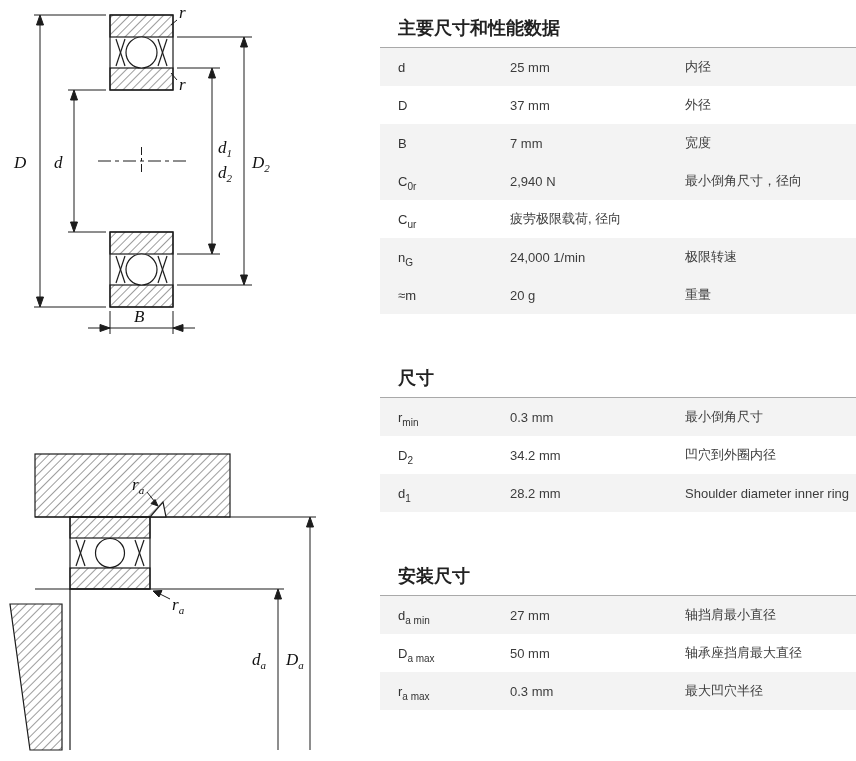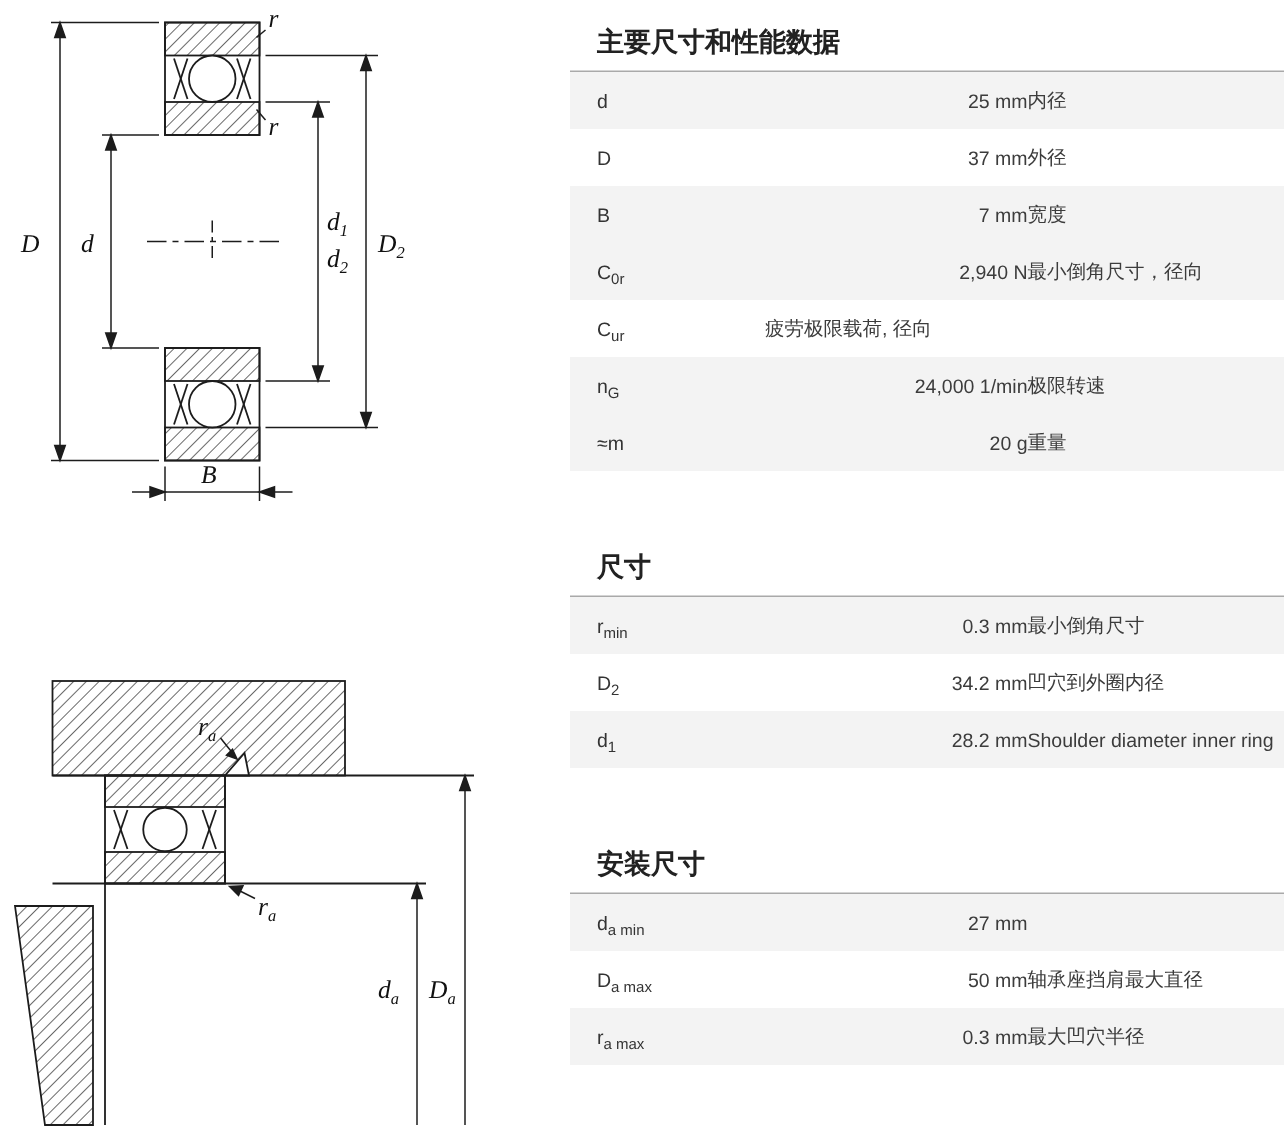--- a/index.html
+++ b/index.html
@@ -13,21 +13,21 @@
   .specs{position:absolute;left:380px;top:0;width:476px;height:761px;background:#fff;}
   .sec{margin:0;}
   .sec + .sec{margin-top:40px;}
   .sec-title{font-size:18px;font-weight:bold;color:#222;margin:0;
              padding:12px 0 7px 18px;border-bottom:1px solid #a9a9a9;}
   .sec-title.first{padding-top:16px;}
   .row{display:flex;align-items:center;height:38px;font-size:13px;color:#3c3c3c;
        padding-left:18px;box-sizing:border-box;}
   .row.odd{background:#f3f3f3;}
   .c-sym{width:112px;flex:0 0 auto;color:#333;}
-  .c-val{width:175px;flex:0 0 auto;text-align:right;}
+  .c-val{width:175px;flex:0 0 auto;}
   .c-desc{flex:1;padding-right:6px;}
   sub{font-size:10px;line-height:0;}
 </style>
 </head>
 <body>
 
 <div class="page">
 
   <div class="drawings">
 
@@ -223,20 +223,21 @@
         <span class="c-desc">Shoulder diameter inner ring</span>
       </div>
     </div>
 
     <div class="sec">
       <h2 class="sec-title">安装尺寸</h2>
 
       <div class="row odd">
         <span class="c-sym"><span>d</span><sub>a min</sub></span>
         <span class="c-val">27 mm</span>
+        <span class="c-desc">轴挡肩最小直径</span>
       </div>
       <div class="row">
         <span class="c-sym"><span>D</span><sub>a max</sub></span>
         <span class="c-val">50 mm</span>
         <span class="c-desc">轴承座挡肩最大直径</span>
       </div>
       <div class="row odd">
         <span class="c-sym"><span>r</span><sub>a max</sub></span>
         <span class="c-val">0.3 mm</span>
         <span class="c-desc">最大凹穴半径</span>

